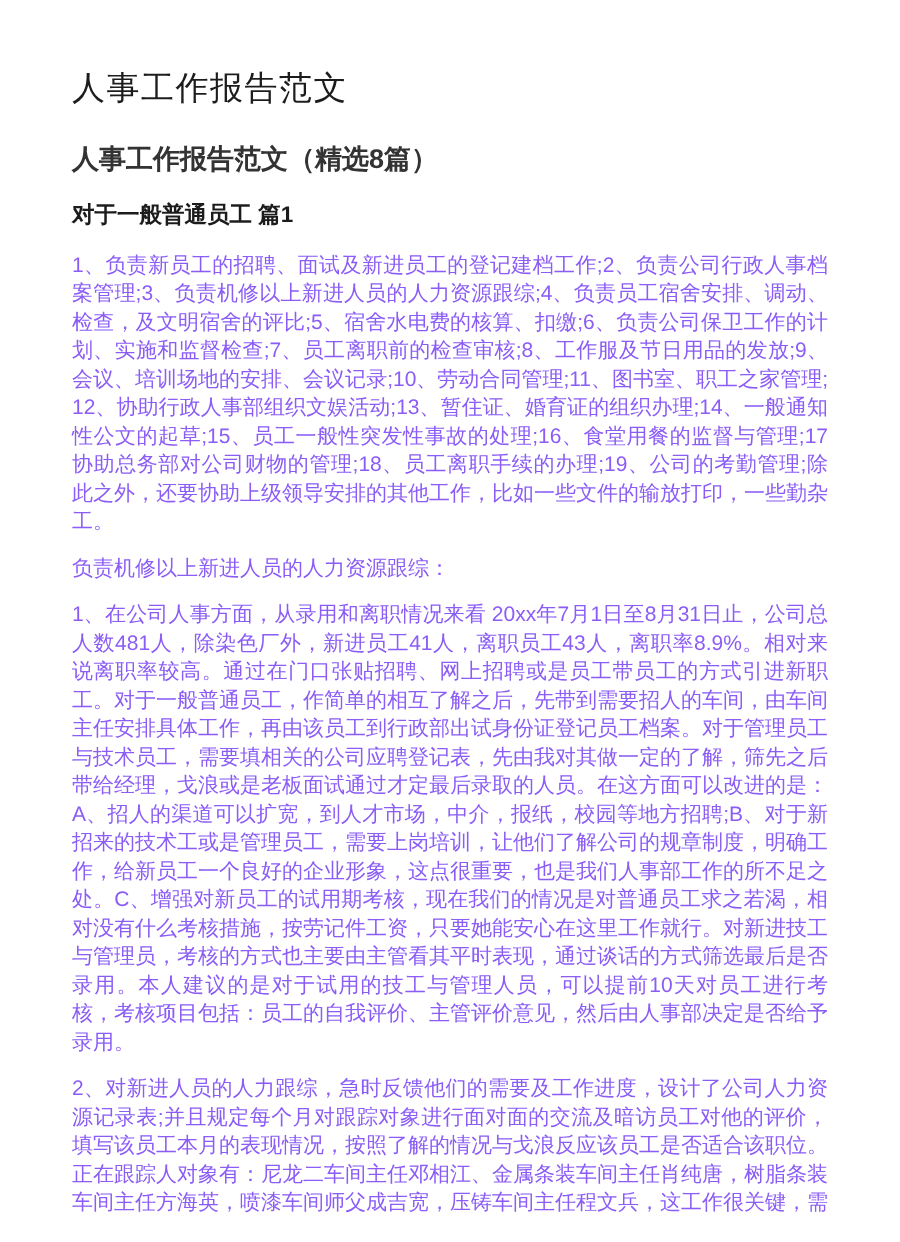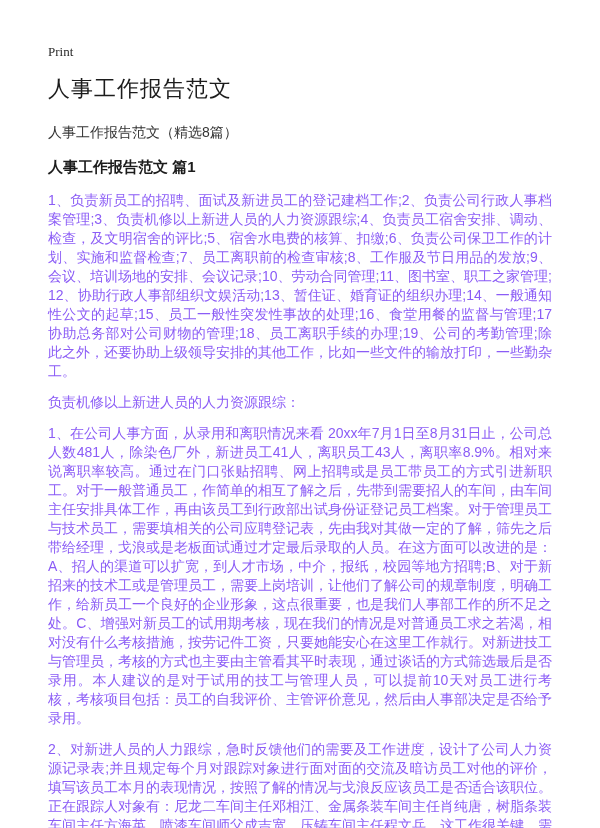--- a/index.html
+++ b/index.html
@@ -29,22 +29,22 @@
   }
   .doc-title {
     font-size: 22px;
     font-weight: 400;
     color: #1c1c1c;
     text-align: left;
     margin: 0 0 20px 0;
     letter-spacing: 1px;
   }
   .doc-subtitle {
-    font-size: 14px;
-    font-weight: 400;
+    font-size: 18px;
+    font-weight: 700;
     color: #333333;
     margin: 0 0 16px 0;
   }
   .section-heading {
     font-size: 15px;
     font-weight: 700;
     color: #1c1c1c;
     margin: 0 0 14px 0;
   }
   .body-paragraph {
@@ -54,27 +54,26 @@
     margin: 0 0 12px 0;
     text-align: justify;
     text-justify: inter-ideograph;
     word-break: break-all;
   }
 </style>
 </head>
 <body>
 
 <div class="page">
-  <p class="print-label">Print</p>
 
   <h1 class="doc-title">人事工作报告范文</h1>
 
   <p class="doc-subtitle">人事工作报告范文（精选8篇）</p>
 
-  <h2 class="section-heading">人事工作报告范文 篇1</h2>
+  <h2 class="section-heading">对于一般普通员工 篇1</h2>
 
   <p class="body-paragraph">1、负责新员工的招聘、面试及新进员工的登记建档工作;2、负责公司行政人事档案管理;3、负责机修以上新进人员的人力资源跟综;4、负责员工宿舍安排、调动、检查，及文明宿舍的评比;5、宿舍水电费的核算、扣缴;6、负责公司保卫工作的计划、实施和监督检查;7、员工离职前的检查审核;8、工作服及节日用品的发放;9、会议、培训场地的安排、会议记录;10、劳动合同管理;11、图书室、职工之家管理;12、协助行政人事部组织文娱活动;13、暂住证、婚育证的组织办理;14、一般通知性公文的起草;15、员工一般性突发性事故的处理;16、食堂用餐的监督与管理;17协助总务部对公司财物的管理;18、员工离职手续的办理;19、公司的考勤管理;除此之外，还要协助上级领导安排的其他工作，比如一些文件的输放打印，一些勤杂工。</p>
 
   <p class="body-paragraph">负责机修以上新进人员的人力资源跟综：</p>
 
   <p class="body-paragraph">1、在公司人事方面，从录用和离职情况来看 20xx年7月1日至8月31日止，公司总人数481人，除染色厂外，新进员工41人，离职员工43人，离职率8.9%。相对来说离职率较高。通过在门口张贴招聘、网上招聘或是员工带员工的方式引进新职工。对于一般普通员工，作简单的相互了解之后，先带到需要招人的车间，由车间主任安排具体工作，再由该员工到行政部出试身份证登记员工档案。对于管理员工与技术员工，需要填相关的公司应聘登记表，先由我对其做一定的了解，筛先之后带给经理，戈浪或是老板面试通过才定最后录取的人员。在这方面可以改进的是：A、招人的渠道可以扩宽，到人才市场，中介，报纸，校园等地方招聘;B、对于新招来的技术工或是管理员工，需要上岗培训，让他们了解公司的规章制度，明确工作，给新员工一个良好的企业形象，这点很重要，也是我们人事部工作的所不足之处。C、增强对新员工的试用期考核，现在我们的情况是对普通员工求之若渴，相对没有什么考核措施，按劳记件工资，只要她能安心在这里工作就行。对新进技工与管理员，考核的方式也主要由主管看其平时表现，通过谈话的方式筛选最后是否录用。本人建议的是对于试用的技工与管理人员，可以提前10天对员工进行考核，考核项目包括：员工的自我评价、主管评价意见，然后由人事部决定是否给予录用。</p>
 
   <p class="body-paragraph">2、对新进人员的人力跟综，急时反馈他们的需要及工作进度，设计了公司人力资源记录表;并且规定每个月对跟踪对象进行面对面的交流及暗访员工对他的评价，填写该员工本月的表现情况，按照了解的情况与戈浪反应该员工是否适合该职位。正在跟踪人对象有：尼龙二车间主任邓相江、金属条装车间主任肖纯唐，树脂条装车间主任方海英，喷漆车间师父成吉宽，压铸车间主任程文兵，这工作很关键，需</p>
 </div>
 

